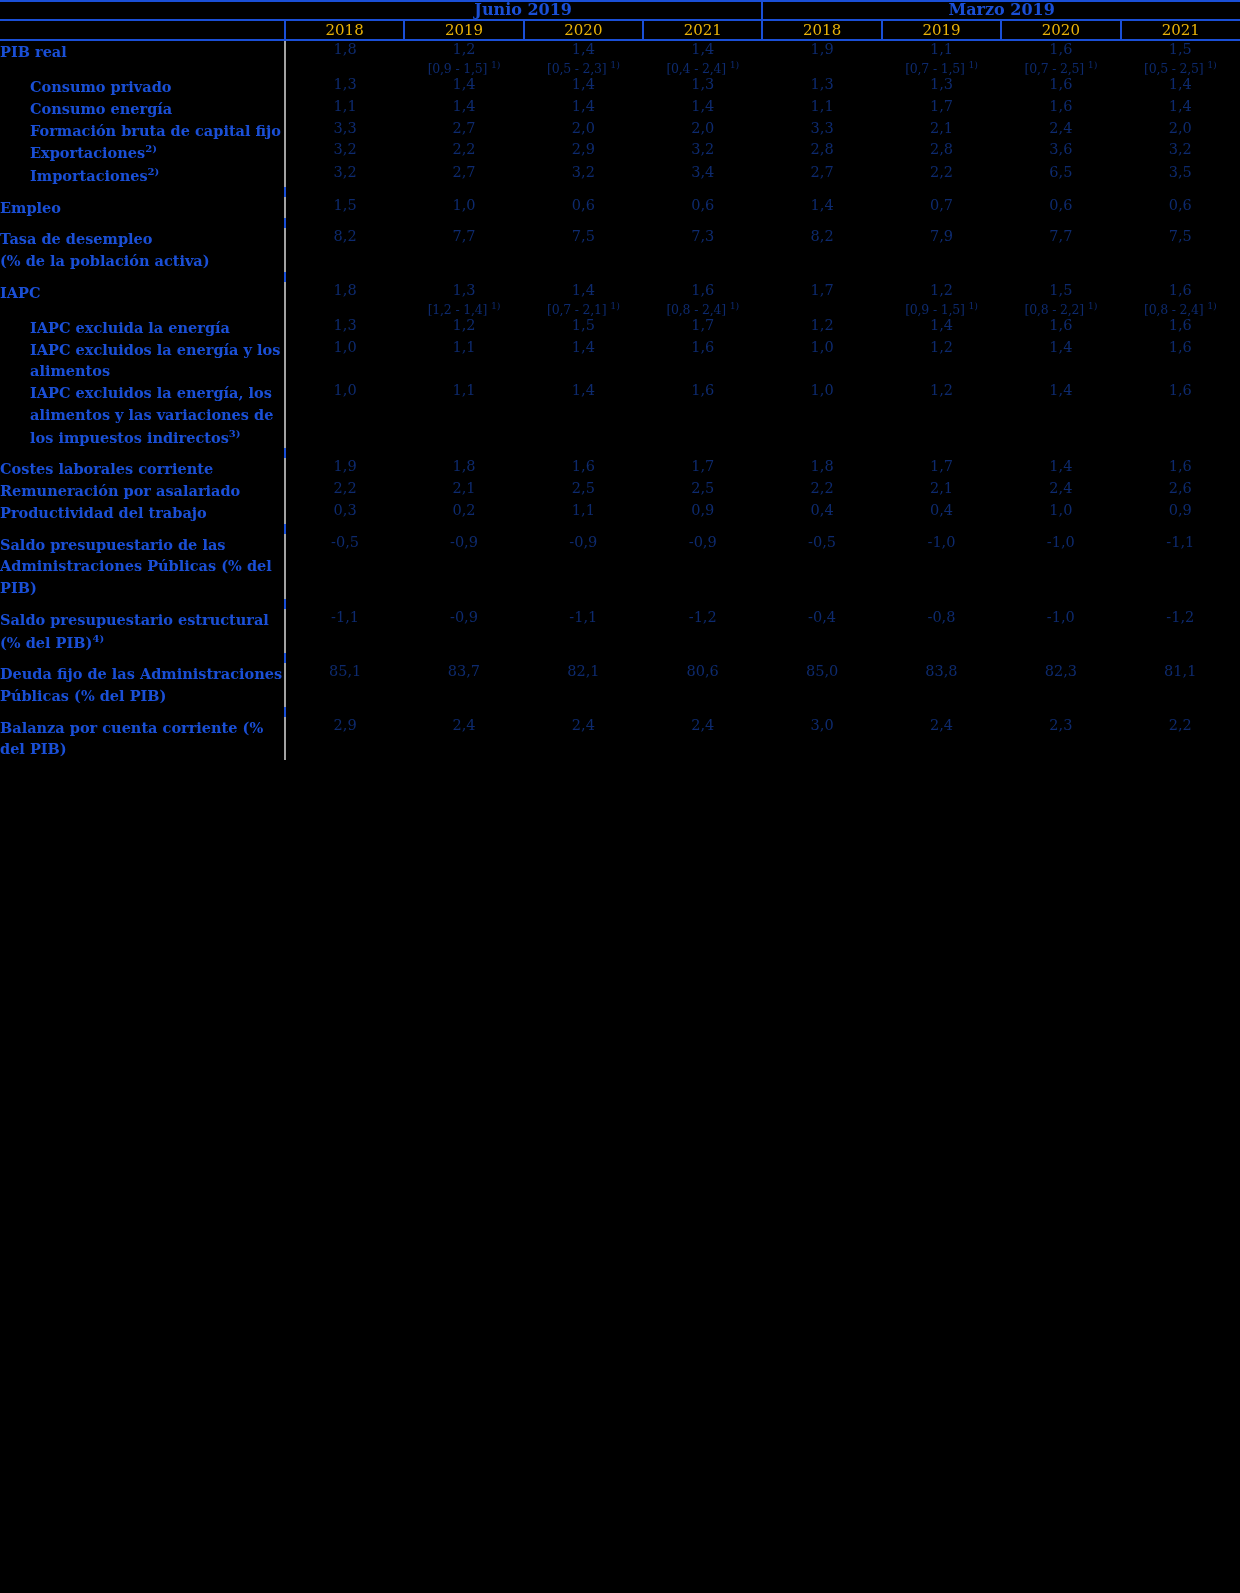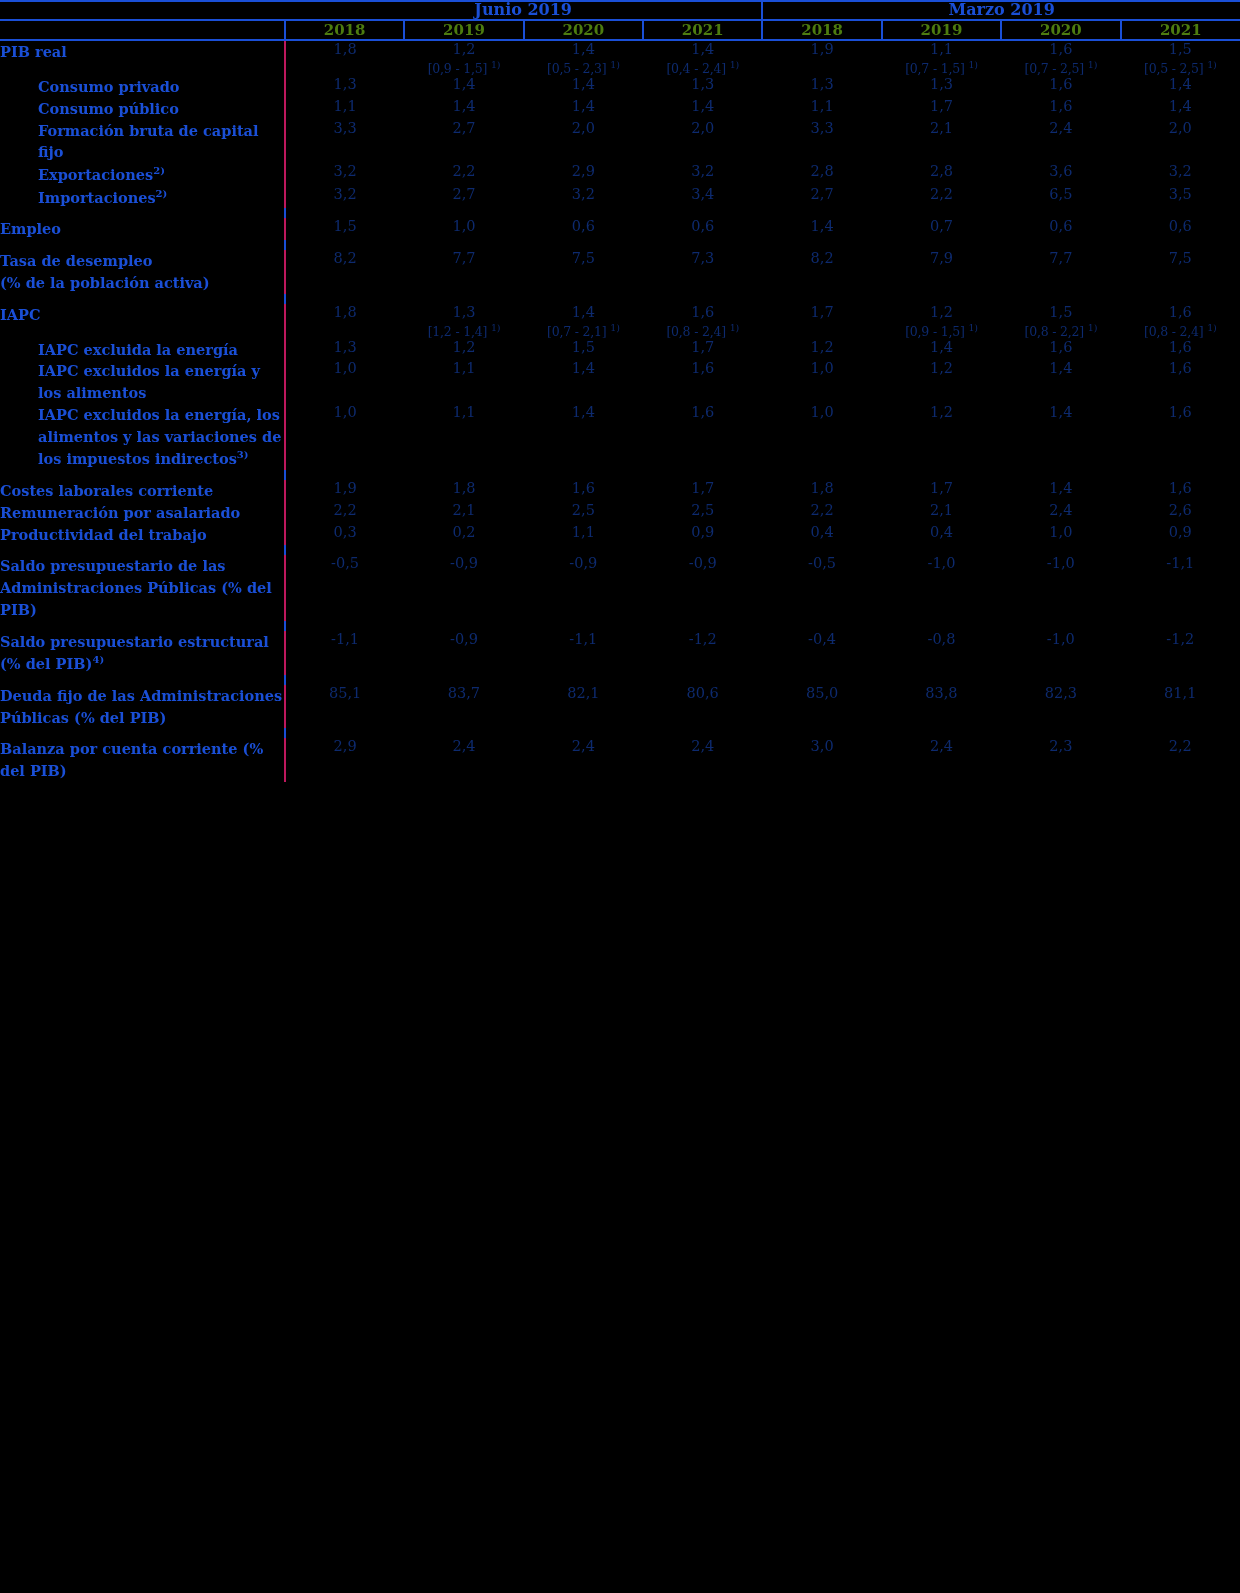--- a/index.html
+++ b/index.html
@@ -42,43 +42,43 @@
     color: #1a4fd6;
     padding: 8px 0 10px 0;
     border-bottom: 2px solid #1a4fd6;
   }
   .grp.first { border-right: 2px solid #1a4fd6; }
   .grp-empty { border-bottom: 2px solid #1a4fd6; }
 
   
   .yr {
     text-align: center;
-    font-weight: bold;
+    font-weight: normal;
     font-size: 15px;
-    color: #4d7c0f;
+    color: #eab308;
     padding: 9px 0 10px 0;
     border-bottom: 2px solid #1a4fd6;
     border-left: 2px solid #1a4fd6;
   }
   .yr.grpstart { border-left: 2px solid #1a4fd6; }
   .yr-empty {
     border-bottom: 2px solid #1a4fd6;
     border-right: 2px solid #1a4fd6;
   }
 
   
   .lbl {
     font-weight: bold;
     font-size: 14.5px;
     line-height: 1.5;
     color: #1a4fd6;
     padding: 7px 6px 7px 8px;
-    border-right: 2px solid #be185d;
-  }
-  .lbl.ind { padding-left: 38px; }
+    border-right: 2px solid #a3a3a3;
+  }
+  .lbl.ind { padding-left: 30px; }
   .val {
     text-align: center;
     font-size: 14.5px;
     color: #0d2a6e;
     padding: 8px 2px 7px 2px;
     white-space: nowrap;
   }
   .val.rng {
     font-size: 12.5px;
     padding-top: 2px;
@@ -165,21 +165,21 @@
           <td class="val">1,3</td>
           <td class="val">1,4</td>
           <td class="val">1,4</td>
           <td class="val">1,3</td>
           <td class="val">1,3</td>
           <td class="val">1,3</td>
           <td class="val">1,6</td>
           <td class="val">1,4</td>
         </tr>
         <tr>
-          <td class="lbl ind">Consumo público</td>
+          <td class="lbl ind">Consumo energía</td>
           <td class="val">1,1</td>
           <td class="val">1,4</td>
           <td class="val">1,4</td>
           <td class="val">1,4</td>
           <td class="val">1,1</td>
           <td class="val">1,7</td>
           <td class="val">1,6</td>
           <td class="val">1,4</td>
         </tr>
         <tr>

